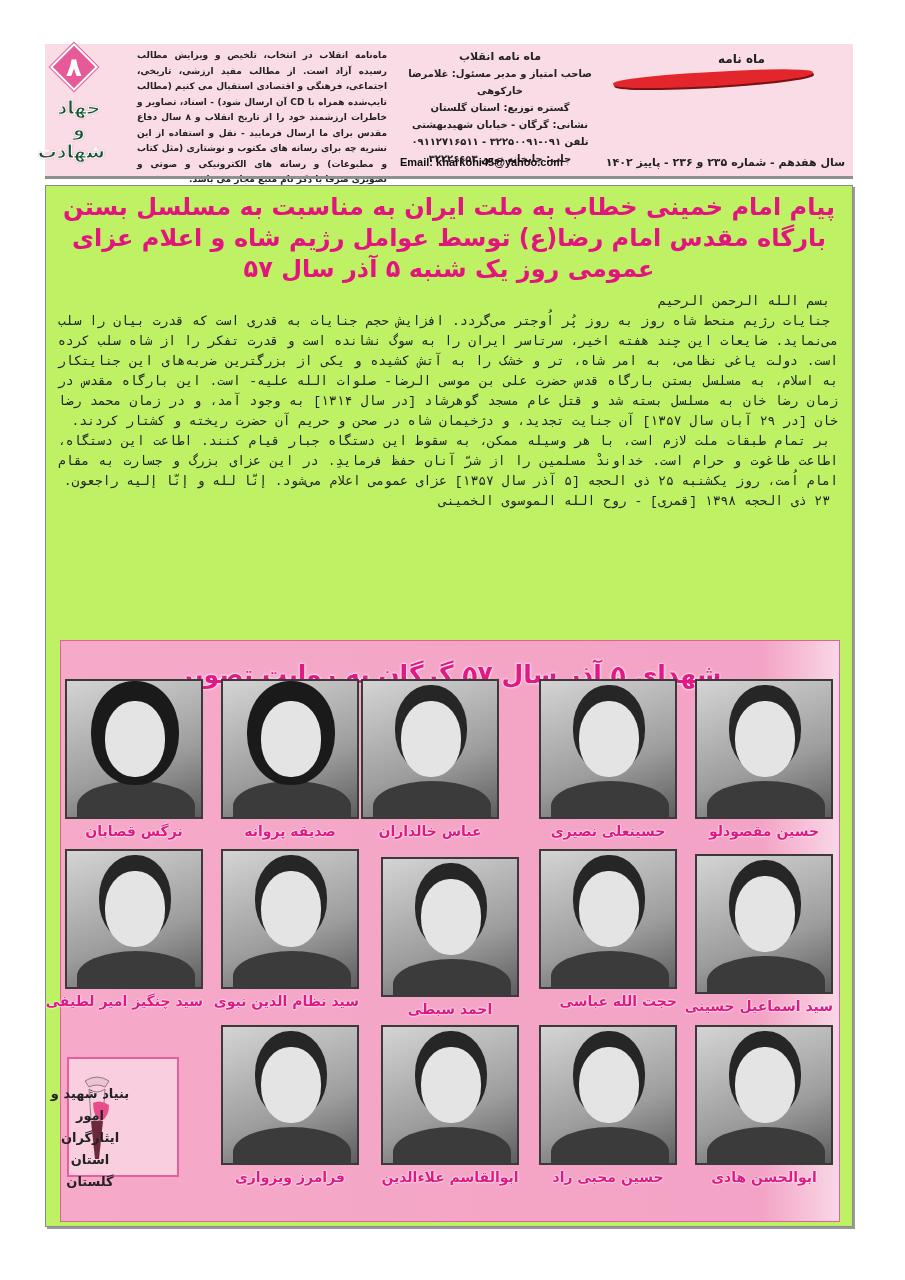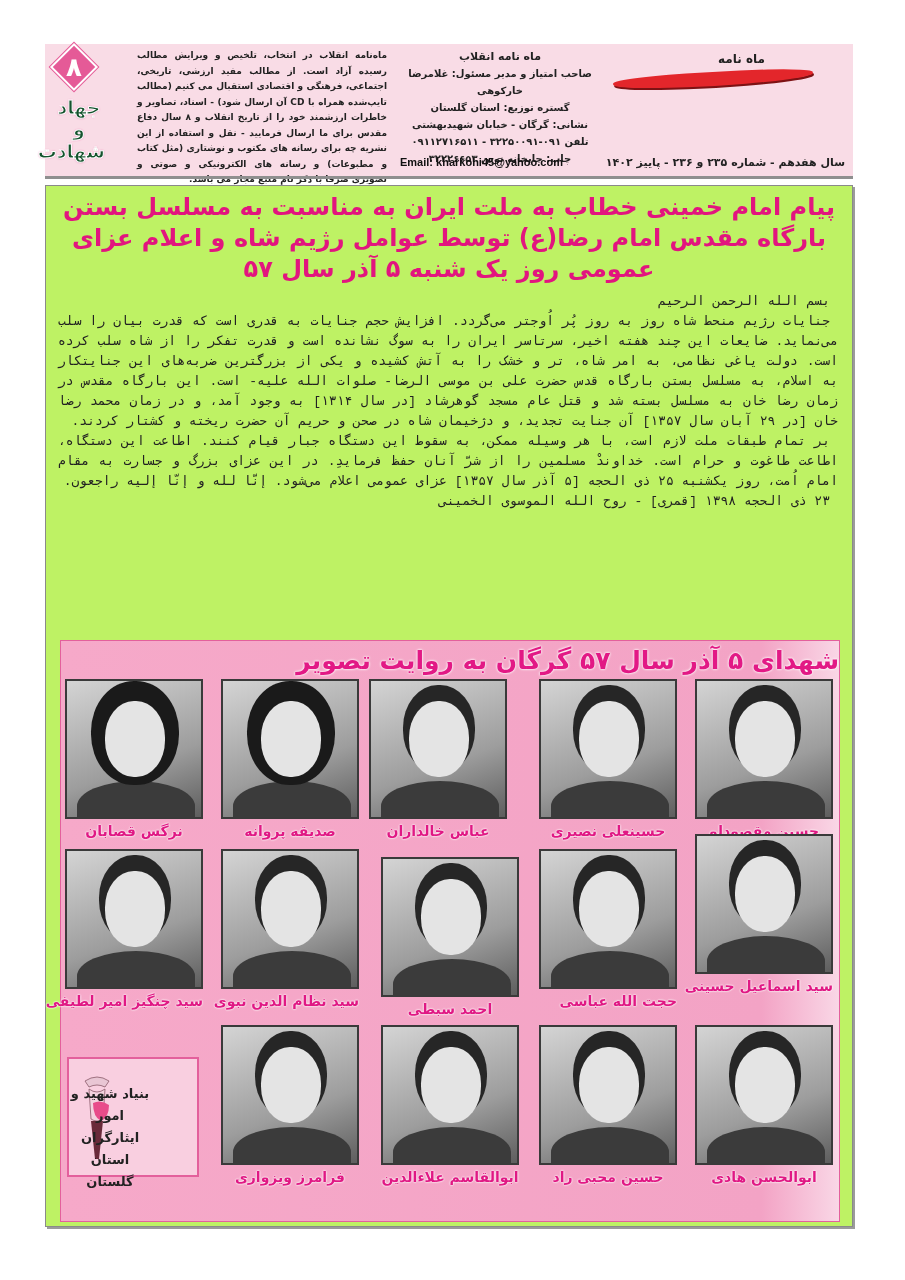--- a/index.html
+++ b/index.html
@@ -77,21 +77,21 @@
   }
   .body-text p { text-indent: 8px; }
 
   
   .gallery {
     position: absolute; left: 14px; top: 454px; width: 780px; height: 582px;
     background: linear-gradient(to right, #f6a9c9 0%, #f3a3c5 90%, #f9d7e6 100%);
     border: 1.5px solid #e3609c;
   }
   .gallery-title {
-    position: absolute; left: 0; right: 0; top: 4px; text-align: right;
+    position: absolute; left: 0; right: 0; top: 18px; text-align: center;
     font-size: 25px; font-weight: bold; color: #e21985; line-height: 32px;
     text-shadow: 0 0 2px #fff, 0 0 3px #fff;
   }
   .photo-cell { position: absolute; width: 138px; }
   .photo {
     width: 138px; height: 140px; border: 2px solid #3a3a3a; background: #8e8e8e;
     position: relative; overflow: hidden;
   }
   .photo .bg { position: absolute; inset: 0; background: linear-gradient(160deg, #d4d4d4 0%, #9d9d9d 60%, #5e5e5e 100%); }
   .photo .head {
@@ -101,21 +101,21 @@
   .photo .head.veil { box-shadow: 0 -6px 0 14px #1a1a1a; }
   .photo .body {
     position: absolute; left: 10px; top: 100px; width: 118px; height: 50px; border-radius: 50% 50% 0 0;
     background: #3b3b3b;
   }
   .photo-name {
     margin-top: 4px; text-align: center; font-size: 14px; font-weight: bold; color: #e01884;
     text-shadow: 0 0 2px #fff, 0 0 2px #fff; white-space: nowrap;
   }
   .foundation-logo {
-    position: absolute; left: 6px; top: 416px; width: 132px; height: 120px;
+    position: absolute; left: 6px; top: 416px; width: 112px; height: 120px;
     background: #f9cfe0; border: 2px solid #e3609c;
   }
   .foundation-text {
     position: absolute; right: 46px; top: 24px; width: 82px; text-align: center;
     font-size: 13px; line-height: 22px; font-weight: bold; color: #222;
   }
   .foundation-emblem {
     position: absolute; left: 10px; top: 14px; width: 36px; height: 92px;
   }
 </style>
@@ -173,21 +173,21 @@
           <div class="photo-name">حسین مقصودلو</div>
         </div>
         <div class="photo-cell" style="right: 162px; top: 38px;">
           <div class="photo">
             <div class="bg"></div>
             <div class="body"></div>
             <div class="head"></div>
           </div>
           <div class="photo-name">حسینعلی نصیری</div>
         </div>
-        <div class="photo-cell" style="right: 332px; top: 38px;">
+        <div class="photo-cell" style="right: 340px; top: 38px;">
           <div class="photo">
             <div class="bg"></div>
             <div class="body"></div>
             <div class="head"></div>
           </div>
           <div class="photo-name">عباس خالداران</div>
         </div>
         <div class="photo-cell" style="right: 480px; top: 38px;">
           <div class="photo">
             <div class="bg"></div>
@@ -197,21 +197,21 @@
           <div class="photo-name">صدیقه پروانه</div>
         </div>
         <div class="photo-cell" style="right: 636px; top: 38px;">
           <div class="photo">
             <div class="bg"></div>
             <div class="body"></div>
             <div class="head veil"></div>
           </div>
           <div class="photo-name">نرگس قصابان</div>
         </div>
-        <div class="photo-cell" style="right: 6px; top: 193px;">
+        <div class="photo-cell" style="right: 6px; top: 213px;">
           <div class="photo">
             <div class="bg"></div>
             <div class="body"></div>
             <div class="head"></div>
           </div>
           <div class="photo-name">سید اسماعیل حسینی</div>
         </div>
         <div class="photo-cell" style="right: 162px; top: 208px; padding-left: 44px;">
           <div class="photo">
             <div class="bg"></div>

